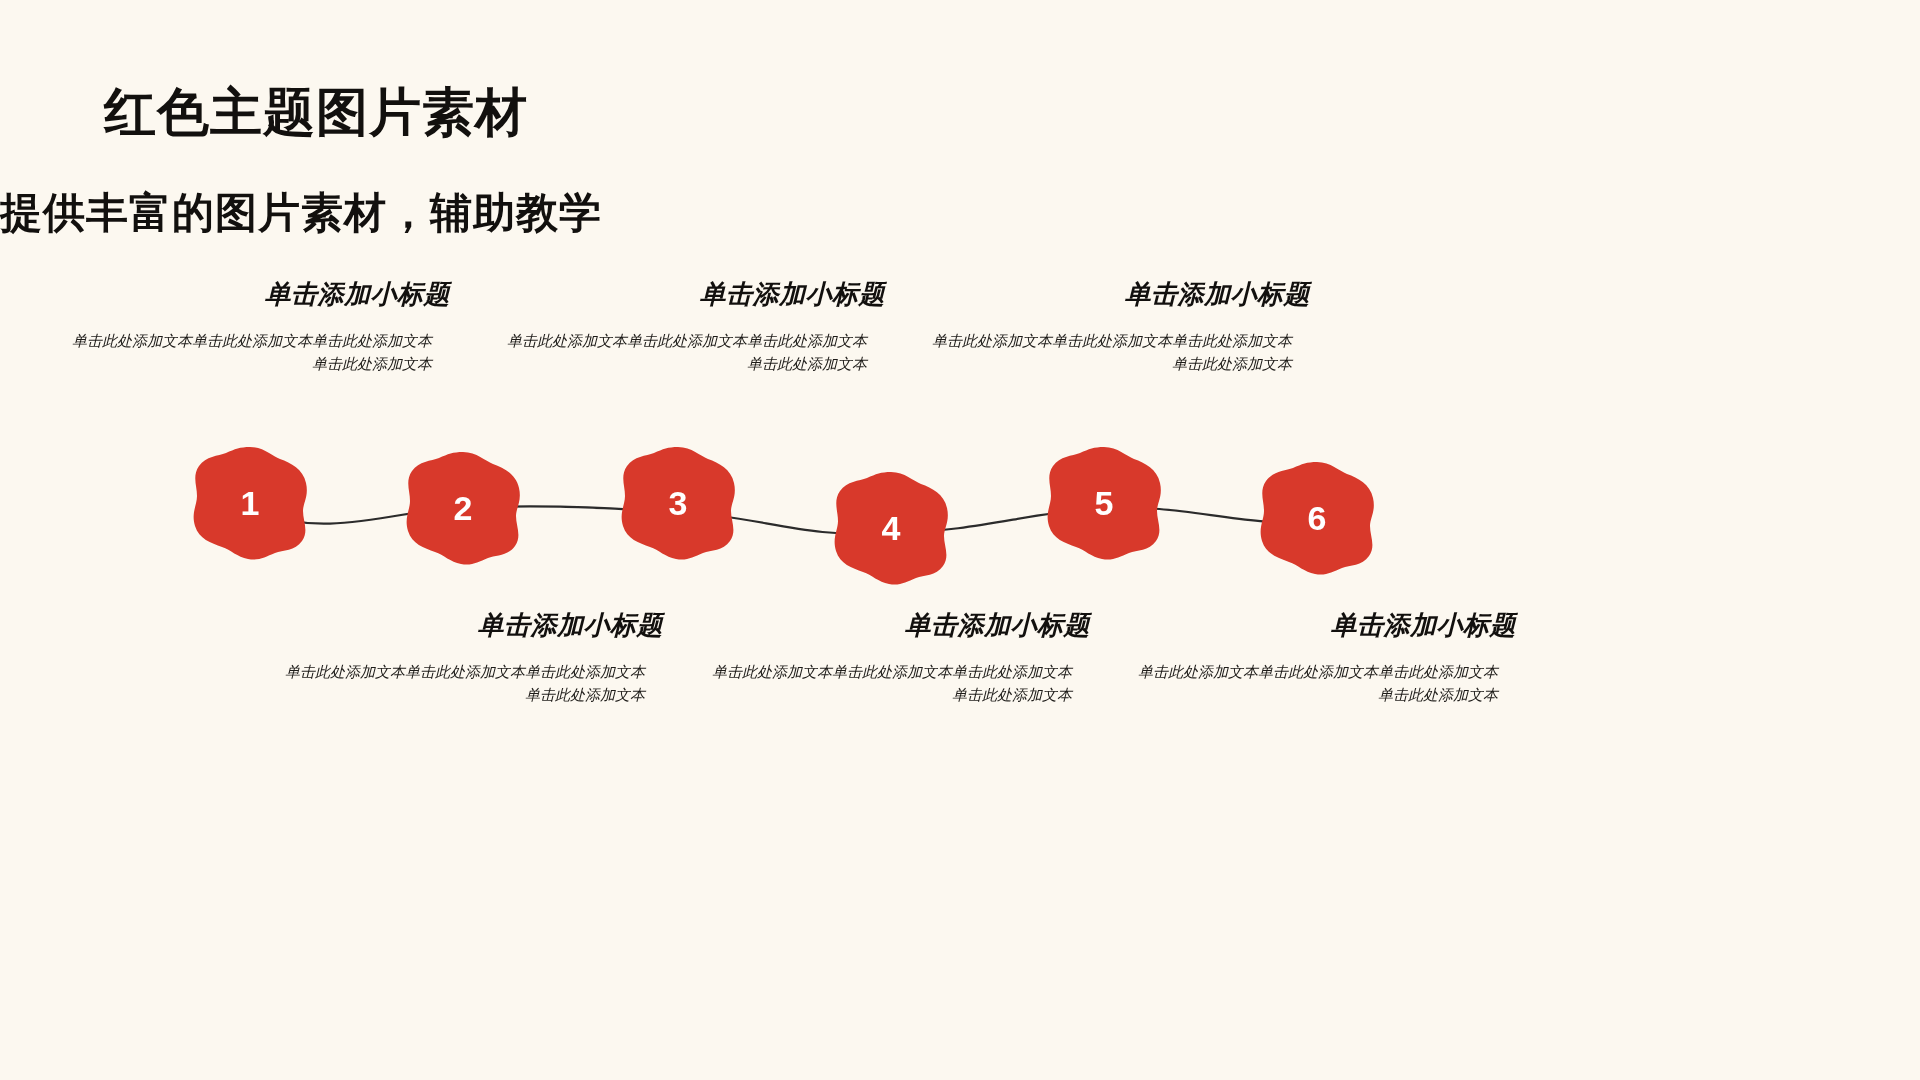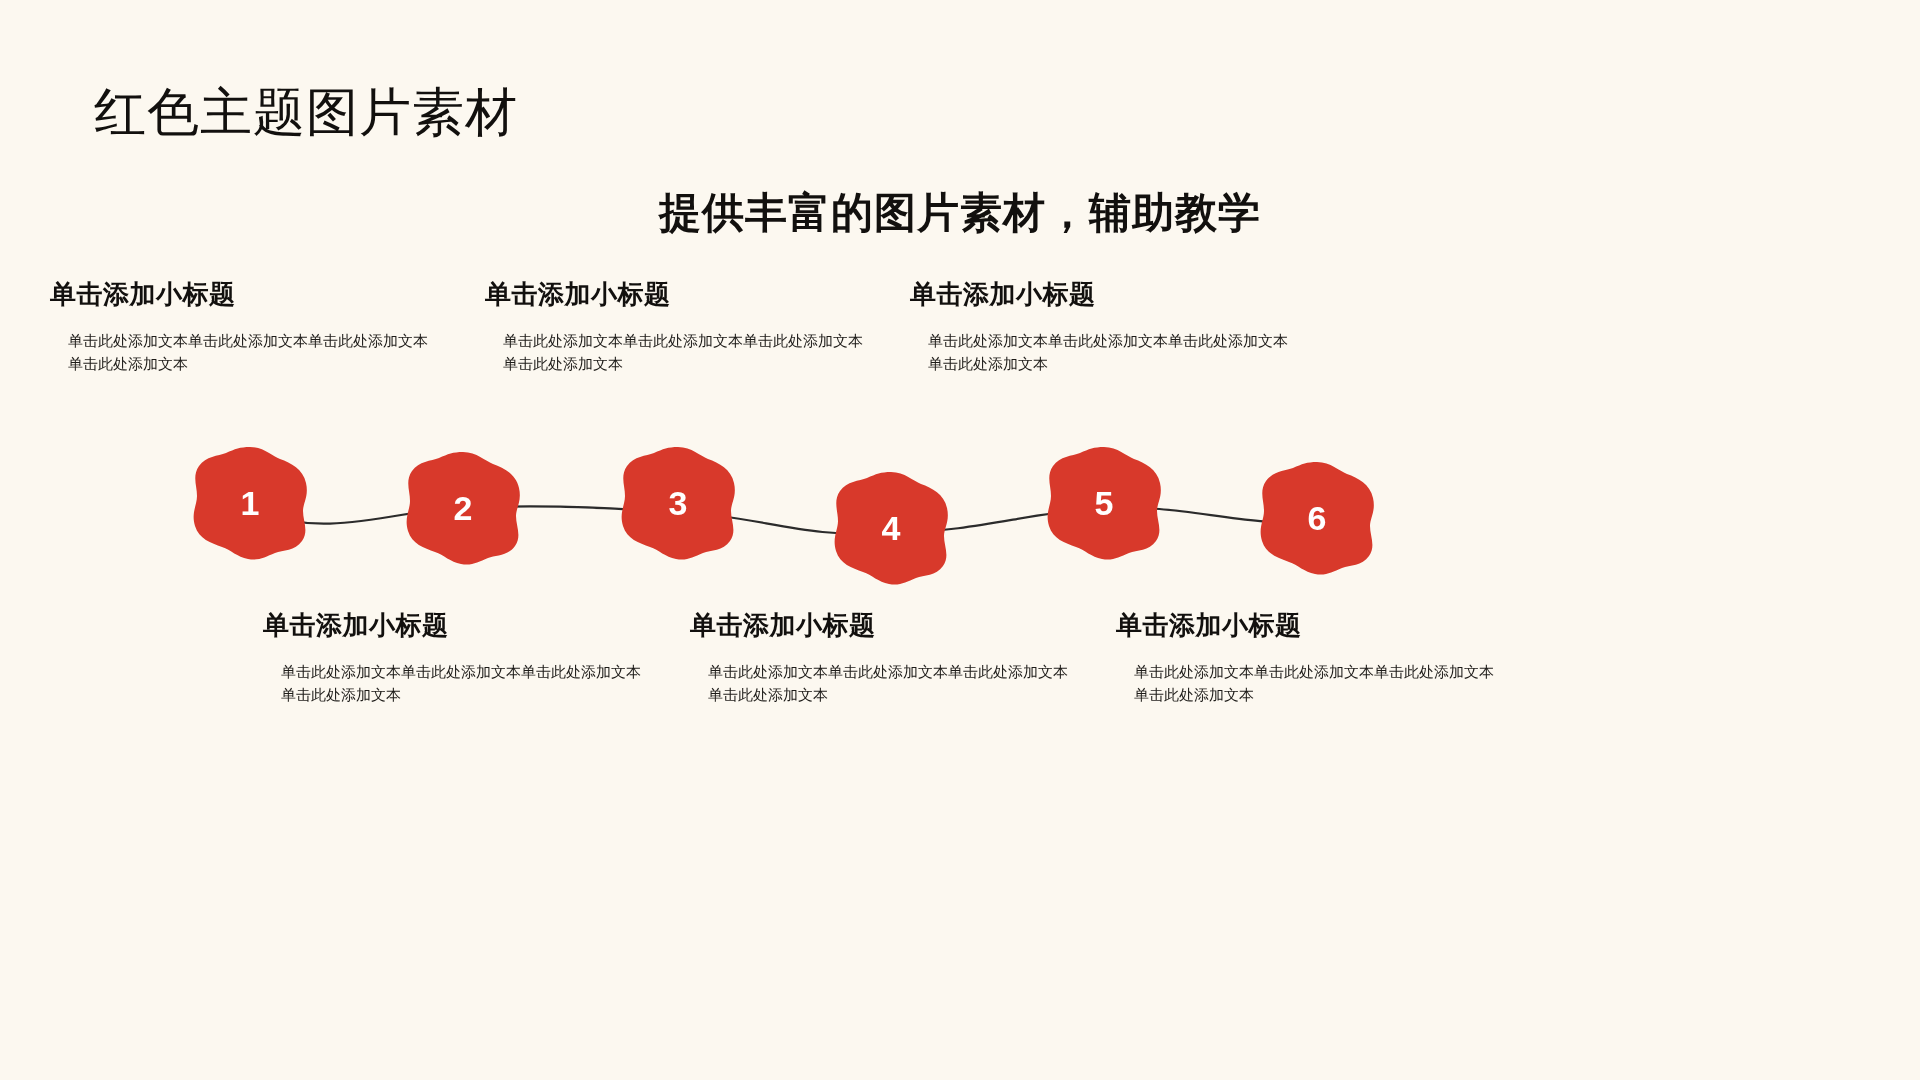--- a/index.html
+++ b/index.html
@@ -19,36 +19,35 @@
     position: absolute;
     left: 0; top: 0;
     width: 1920px;
     height: 1080px;
     background: #FCF8F0;
   }
 
   
   .slide-title {
     position: absolute;
-    left: 94px;
+    left: 104px;
     top: 78px;
     font-size: 52px;
-    font-weight: normal;
+    font-weight: bold;
     color: #12100E;
     letter-spacing: 1px;
     white-space: nowrap;
     font-family: "Liberation Sans", "DejaVu Sans", sans-serif;
   }
 
   .slide-subtitle {
     position: absolute;
     left: 0;
     top: 185px;
     width: 1920px;
-    text-align: center;
     font-size: 42px;
     font-weight: bold;
     color: #12100E;
     letter-spacing: 1px;
     font-family: "Liberation Sans", "DejaVu Sans", sans-serif;
   }
 
   
   #diagram {
     position: absolute;
@@ -56,21 +55,22 @@
     top: 0;
     width: 1920px;
     height: 1080px;
     pointer-events: none;
   }
 
   
   .node-text {
     position: absolute;
     width: 400px;
-    text-align: left;
+    text-align: right;
+    font-style: italic;
   }
   .node-heading {
     font-size: 26px;
     font-weight: bold;
     color: #12100E;
     letter-spacing: 0.5px;
     margin-bottom: 18px;
     font-family: "Liberation Sans", "DejaVu Sans", sans-serif;
   }
   .node-body {

